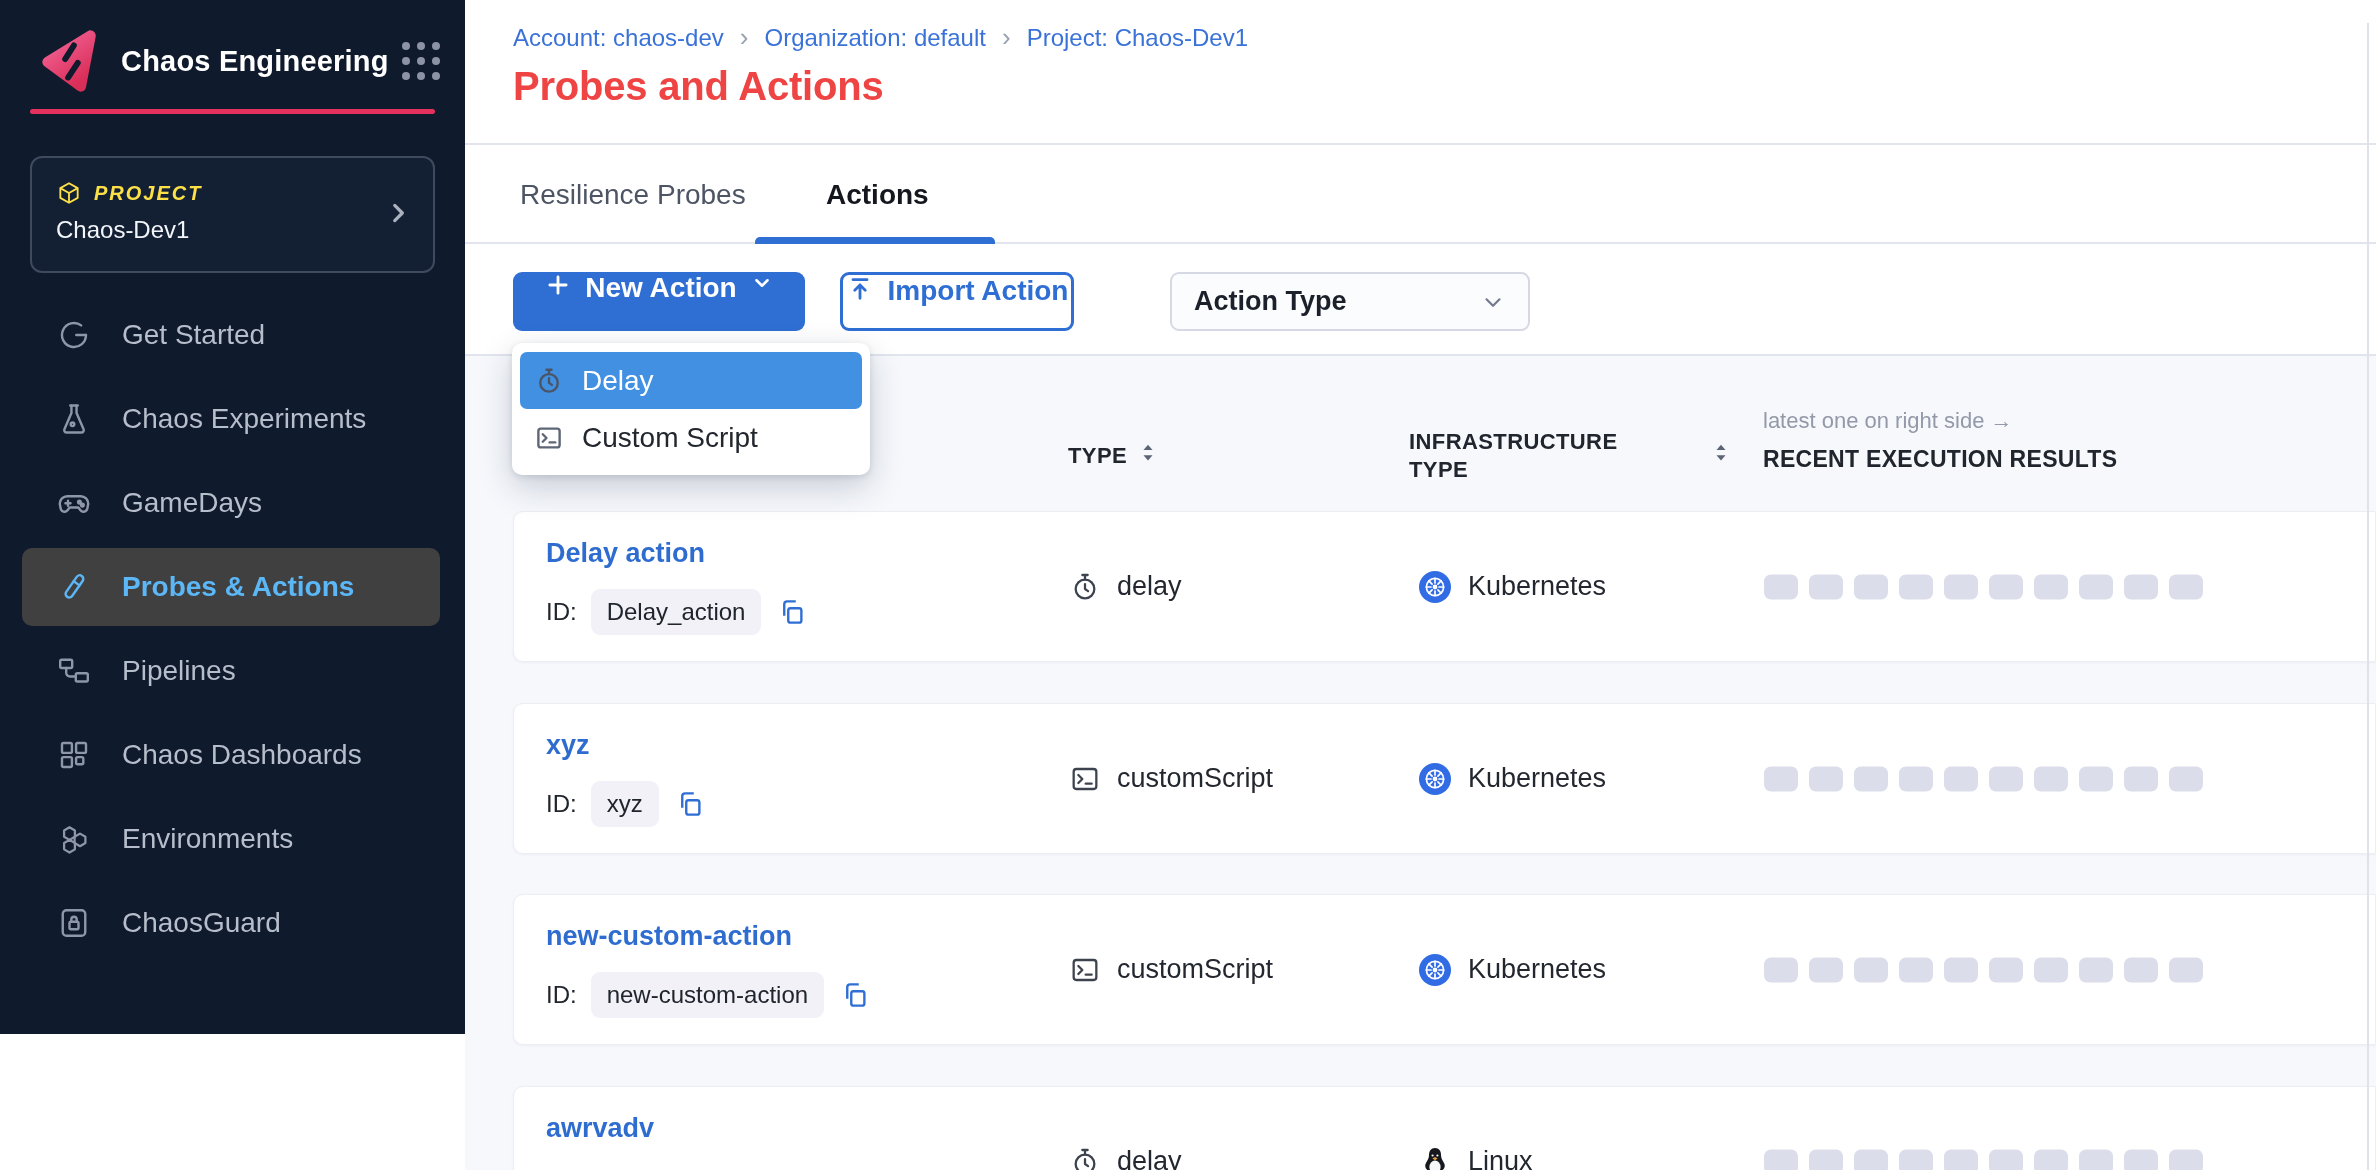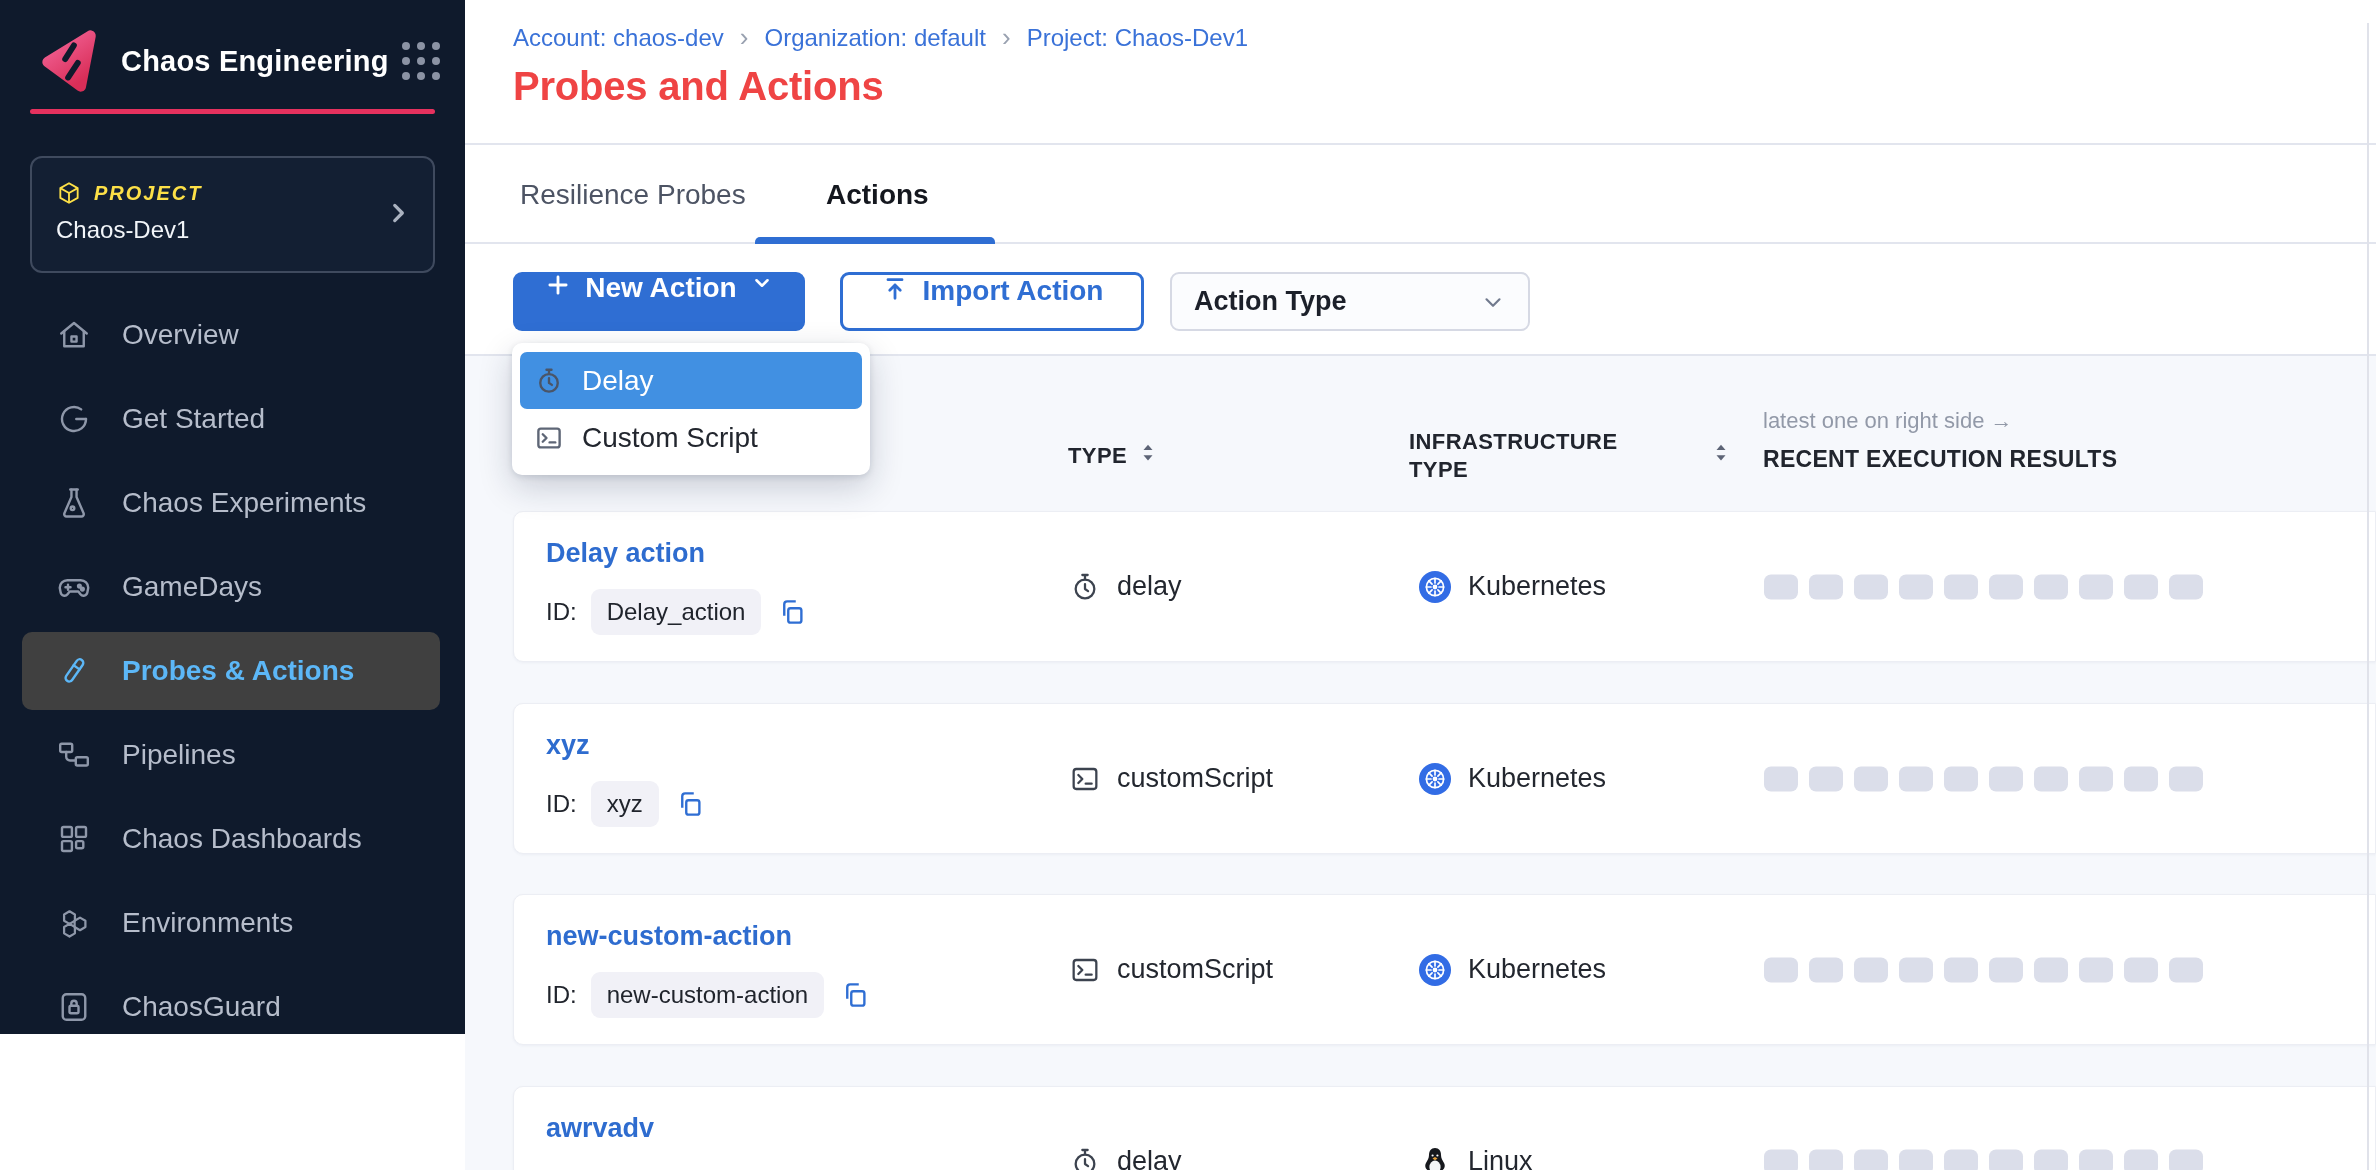--- a/index.html
+++ b/index.html
@@ -40,21 +40,21 @@
   .tabbar { position:absolute; left:0; top:145px; right:0; height:99px; border-bottom:2px solid #e2e5ee; }
   .tab { position:absolute; top:34px; font-size:28px; cursor:pointer; }
   .tab-probes { left:55px; color:#4d5464; }
   .tab-actions { left:361px; color:#14171e; font-weight:700; }
   .tab-underline { position:absolute; left:290px; bottom:-2px; width:240px; height:7px; background:#2f6ed3; border-radius:5px 5px 0 0; }
 
   .toolbar-divider { position:absolute; left:0; top:354px; right:0; height:2px; background:#e2e5ee; }
 
   .btn { position:absolute; top:272px; height:59px; border-radius:9px; display:flex; align-items:flex-start; font-size:28px; font-weight:700; cursor:pointer; border:none; font-family:"Liberation Sans", sans-serif; }
   .btn-new { left:48px; width:292px; background:#2f6ed3; color:#ffffff; justify-content:center; gap:14px; }
-  .btn-import { left:375px; width:304px; background:#ffffff; border:3px solid #2f6ed3; color:#2f6ed3; justify-content:center; gap:14px; }
+  .btn-import { left:375px; width:234px; background:#ffffff; border:3px solid #2f6ed3; color:#2f6ed3; justify-content:center; gap:14px; }
   .select { position:absolute; left:705px; top:272px; width:360px; height:59px; background:#fbfcfe; border:2px solid #d6d9e4; border-radius:9px; display:flex; align-items:center; padding:0 22px; font-size:27px; font-weight:700; color:#1c202a; cursor:pointer; }
   .select .sel-chevron { margin-left:auto; color:#717a8e; }
 
   
   .menu { position:absolute; left:47px; top:343px; width:358px; background:#ffffff; border-radius:10px; box-shadow:0 12px 34px rgba(20,30,60,.2), 0 2px 6px rgba(20,30,60,.12); padding:9px 8px; z-index:60; }
   .menu-item { display:flex; align-items:center; gap:18px; height:57px; border-radius:7px; padding:0 14px; font-size:28px; color:#22262e; cursor:pointer; }
   .menu-item .mi-ic { width:30px; height:30px; color:#5e6676; flex:0 0 30px; }
   .menu-item.selected { background:#4190e2; color:#ffffff; }
   .menu-item.selected .mi-ic { color:#4a5568; }
 
@@ -134,28 +134,20 @@
       <div class="project-name">Chaos-Dev1</div>
       <span class="project-chevron">
         <svg width="26" height="26" viewBox="0 0 24 24" fill="none" stroke="currentColor" stroke-width="3" stroke-linecap="round" stroke-linejoin="round">
             <path d="M9 5 l7 7 -7 7"></path>
           </svg>
       </span>
     </div>
 
     <nav class="nav">
       <div class="nav-item">
-        <span class="nav-ic"><svg viewBox="0 0 24 24" width="36" height="36" fill="none" stroke="currentColor" stroke-width="1.6" stroke-linecap="round" stroke-linejoin="round">
-              <path d="M3.5 11 L12 4 L20.5 11"></path>
-              <path d="M5.5 9.5 V19.5 H18.5 V9.5"></path>
-              <rect x="10.3" y="13" width="3.4" height="3.4"></rect>
-            </svg></span>
-        <span class="nav-label">Overview</span>
-      </div>
-      <div class="nav-item">
         <span class="nav-ic"><svg viewBox="0 0 24 24" width="36" height="36" fill="none" stroke="currentColor" stroke-width="1.6" stroke-linecap="round">
               <path d="M20 12 a8 8 0 1 1 -3.2 -6.4"></path>
               <path d="M13.5 12 H20"></path>
             </svg></span>
         <span class="nav-label">Get Started</span>
       </div>
       <div class="nav-item">
         <span class="nav-ic"><svg viewBox="0 0 24 24" width="36" height="36" fill="none" stroke="currentColor" stroke-width="1.6" stroke-linecap="round" stroke-linejoin="round">
               <path d="M9.5 3 h5"></path>
               <path d="M10.3 3.2 V8 L5.6 18.8 a1.6 1.6 0 0 0 1.5 2.2 h9.8 a1.6 1.6 0 0 0 1.5 -2.2 L13.7 8 V3.2"></path>

